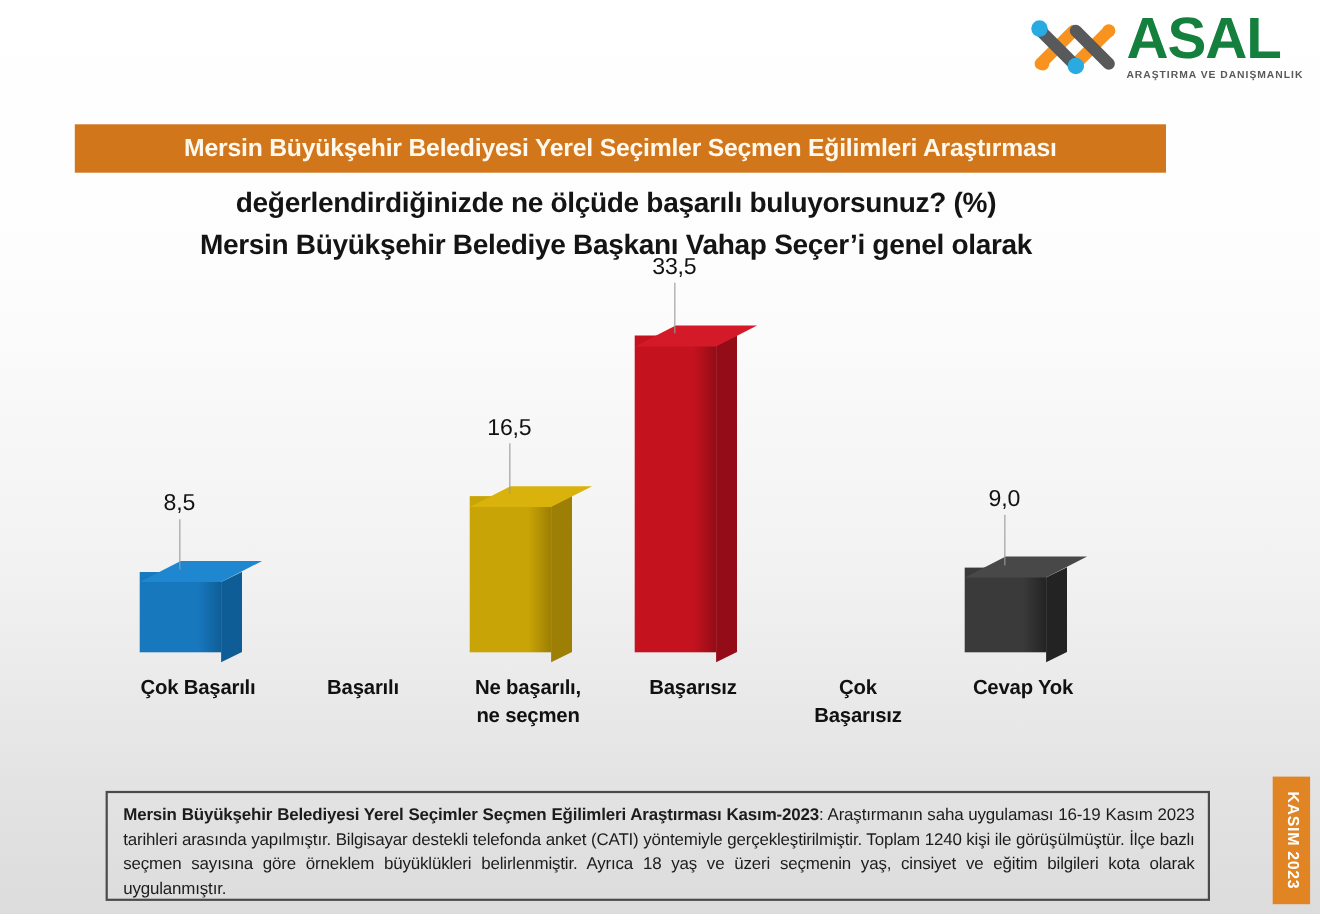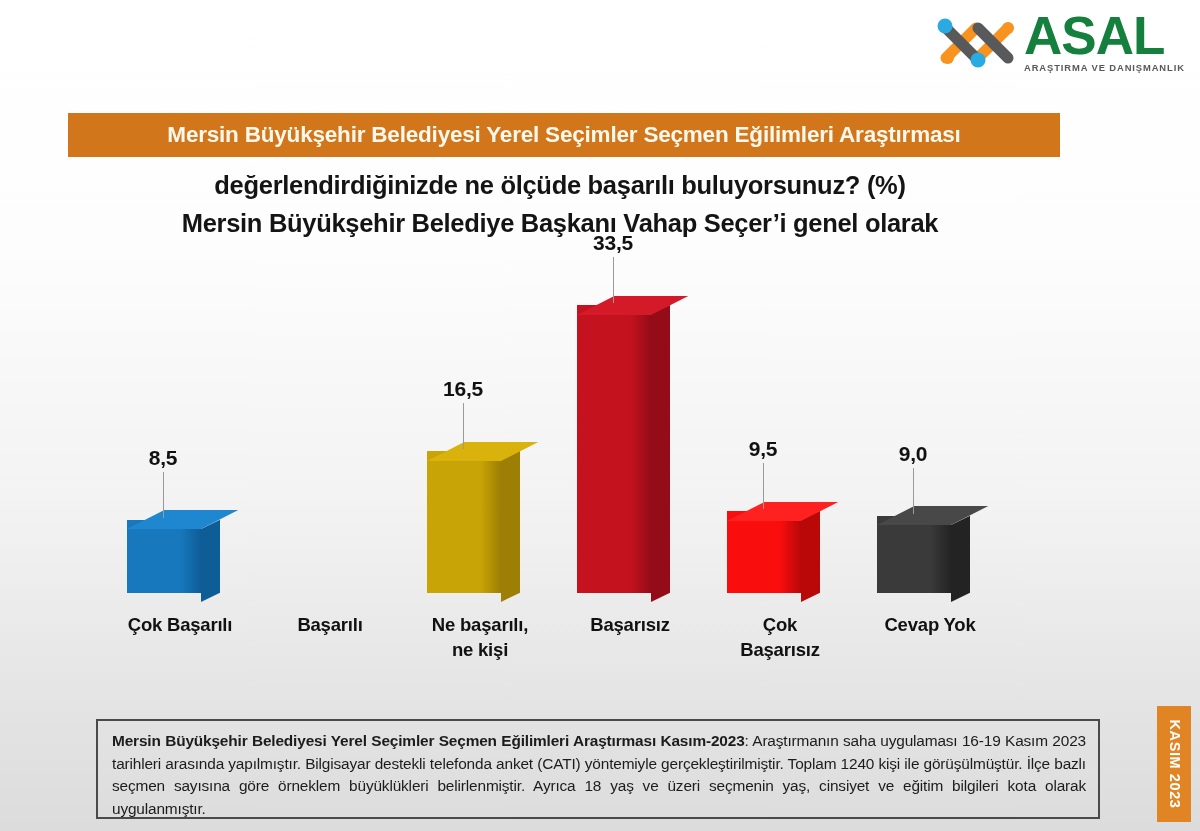--- a/index.html
+++ b/index.html
@@ -137,21 +137,21 @@
     left: 0;
     top: -9.5px;
     width: 74px;
     height: 19px;
     transform: skewX(-63deg);
     transform-origin: left bottom;
   }
   .bar-label {
     position: absolute;
     font-size: 21px;
-    font-weight: bold;
+    font-weight: normal;
     color: #111;
     white-space: nowrap;
     letter-spacing: -0.2px;
   }
   .leader {
     position: absolute;
     width: 1.4px;
     background: #9a9a9a;
   }
   .cat-labels {
@@ -268,50 +268,41 @@
       </div>
       <div class="bar-slot" style="left: 455px;">
         <div class="bar3d" style="height: 288px;">
           <div class="bar-side" style="background: rgb(147, 12, 23);"></div>
           <div class="bar-front" style="background: linear-gradient(to right, rgb(196, 18, 31) 0%, rgb(196, 18, 31) 72%, rgb(147, 12, 23) 100%);"></div>
           <div class="bar-top" style="background: rgb(212, 26, 40);"></div>
         </div>
         <div class="leader" style="left: 58px; top: 17px; height: 46px;"></div>
         <div class="bar-label" style="left: 18px; top: -9px; width: 80px; text-align: center;">33,5</div>
       </div>
-      <div class="bar-slot" style="left: 605px;">
-        <div class="bar3d" style="height: 81.6716px;">
-          <div class="bar-side" style="background: rgb(184, 8, 8);"></div>
-          <div class="bar-front" style="background: linear-gradient(to right, rgb(249, 13, 13) 0%, rgb(249, 13, 13) 72%, rgb(184, 8, 8) 100%);"></div>
-          <div class="bar-top" style="background: rgb(255, 32, 32);"></div>
-        </div>
-        <div class="leader" style="left: 58px; top: 223.328px; height: 46px;"></div>
-        <div class="bar-label" style="left: 18px; top: 197.328px; width: 80px; text-align: center;">9,5</div>
-      </div>
       <div class="bar-slot" style="left: 755px;">
         <div class="bar3d" style="height: 77.3731px;">
           <div class="bar-side" style="background: rgb(35, 35, 35);"></div>
           <div class="bar-front" style="background: linear-gradient(to right, rgb(58, 58, 58) 0%, rgb(58, 58, 58) 72%, rgb(35, 35, 35) 100%);"></div>
           <div class="bar-top" style="background: rgb(72, 72, 72);"></div>
         </div>
         <div class="leader" style="left: 58px; top: 227.627px; height: 46px;"></div>
         <div class="bar-label" style="left: 18px; top: 201.627px; width: 80px; text-align: center;">9,0</div>
       </div>
     </div>
 </div>
 <div class="cat-labels" id="cat-labels">
     <div class="cat" style="left: 5px;">
       <div>Çok Başarılı</div>
     </div>
     <div class="cat" style="left: 155px;">
       <div>Başarılı</div>
     </div>
     <div class="cat" style="left: 305px;">
       <div>Ne başarılı,</div>
-      <div>ne kişi</div>
+      <div>ne seçmen</div>
     </div>
     <div class="cat" style="left: 455px;">
       <div>Başarısız</div>
     </div>
     <div class="cat" style="left: 605px;">
       <div>Çok</div>
       <div>Başarısız</div>
     </div>
     <div class="cat" style="left: 755px;">
       <div>Cevap Yok</div>

